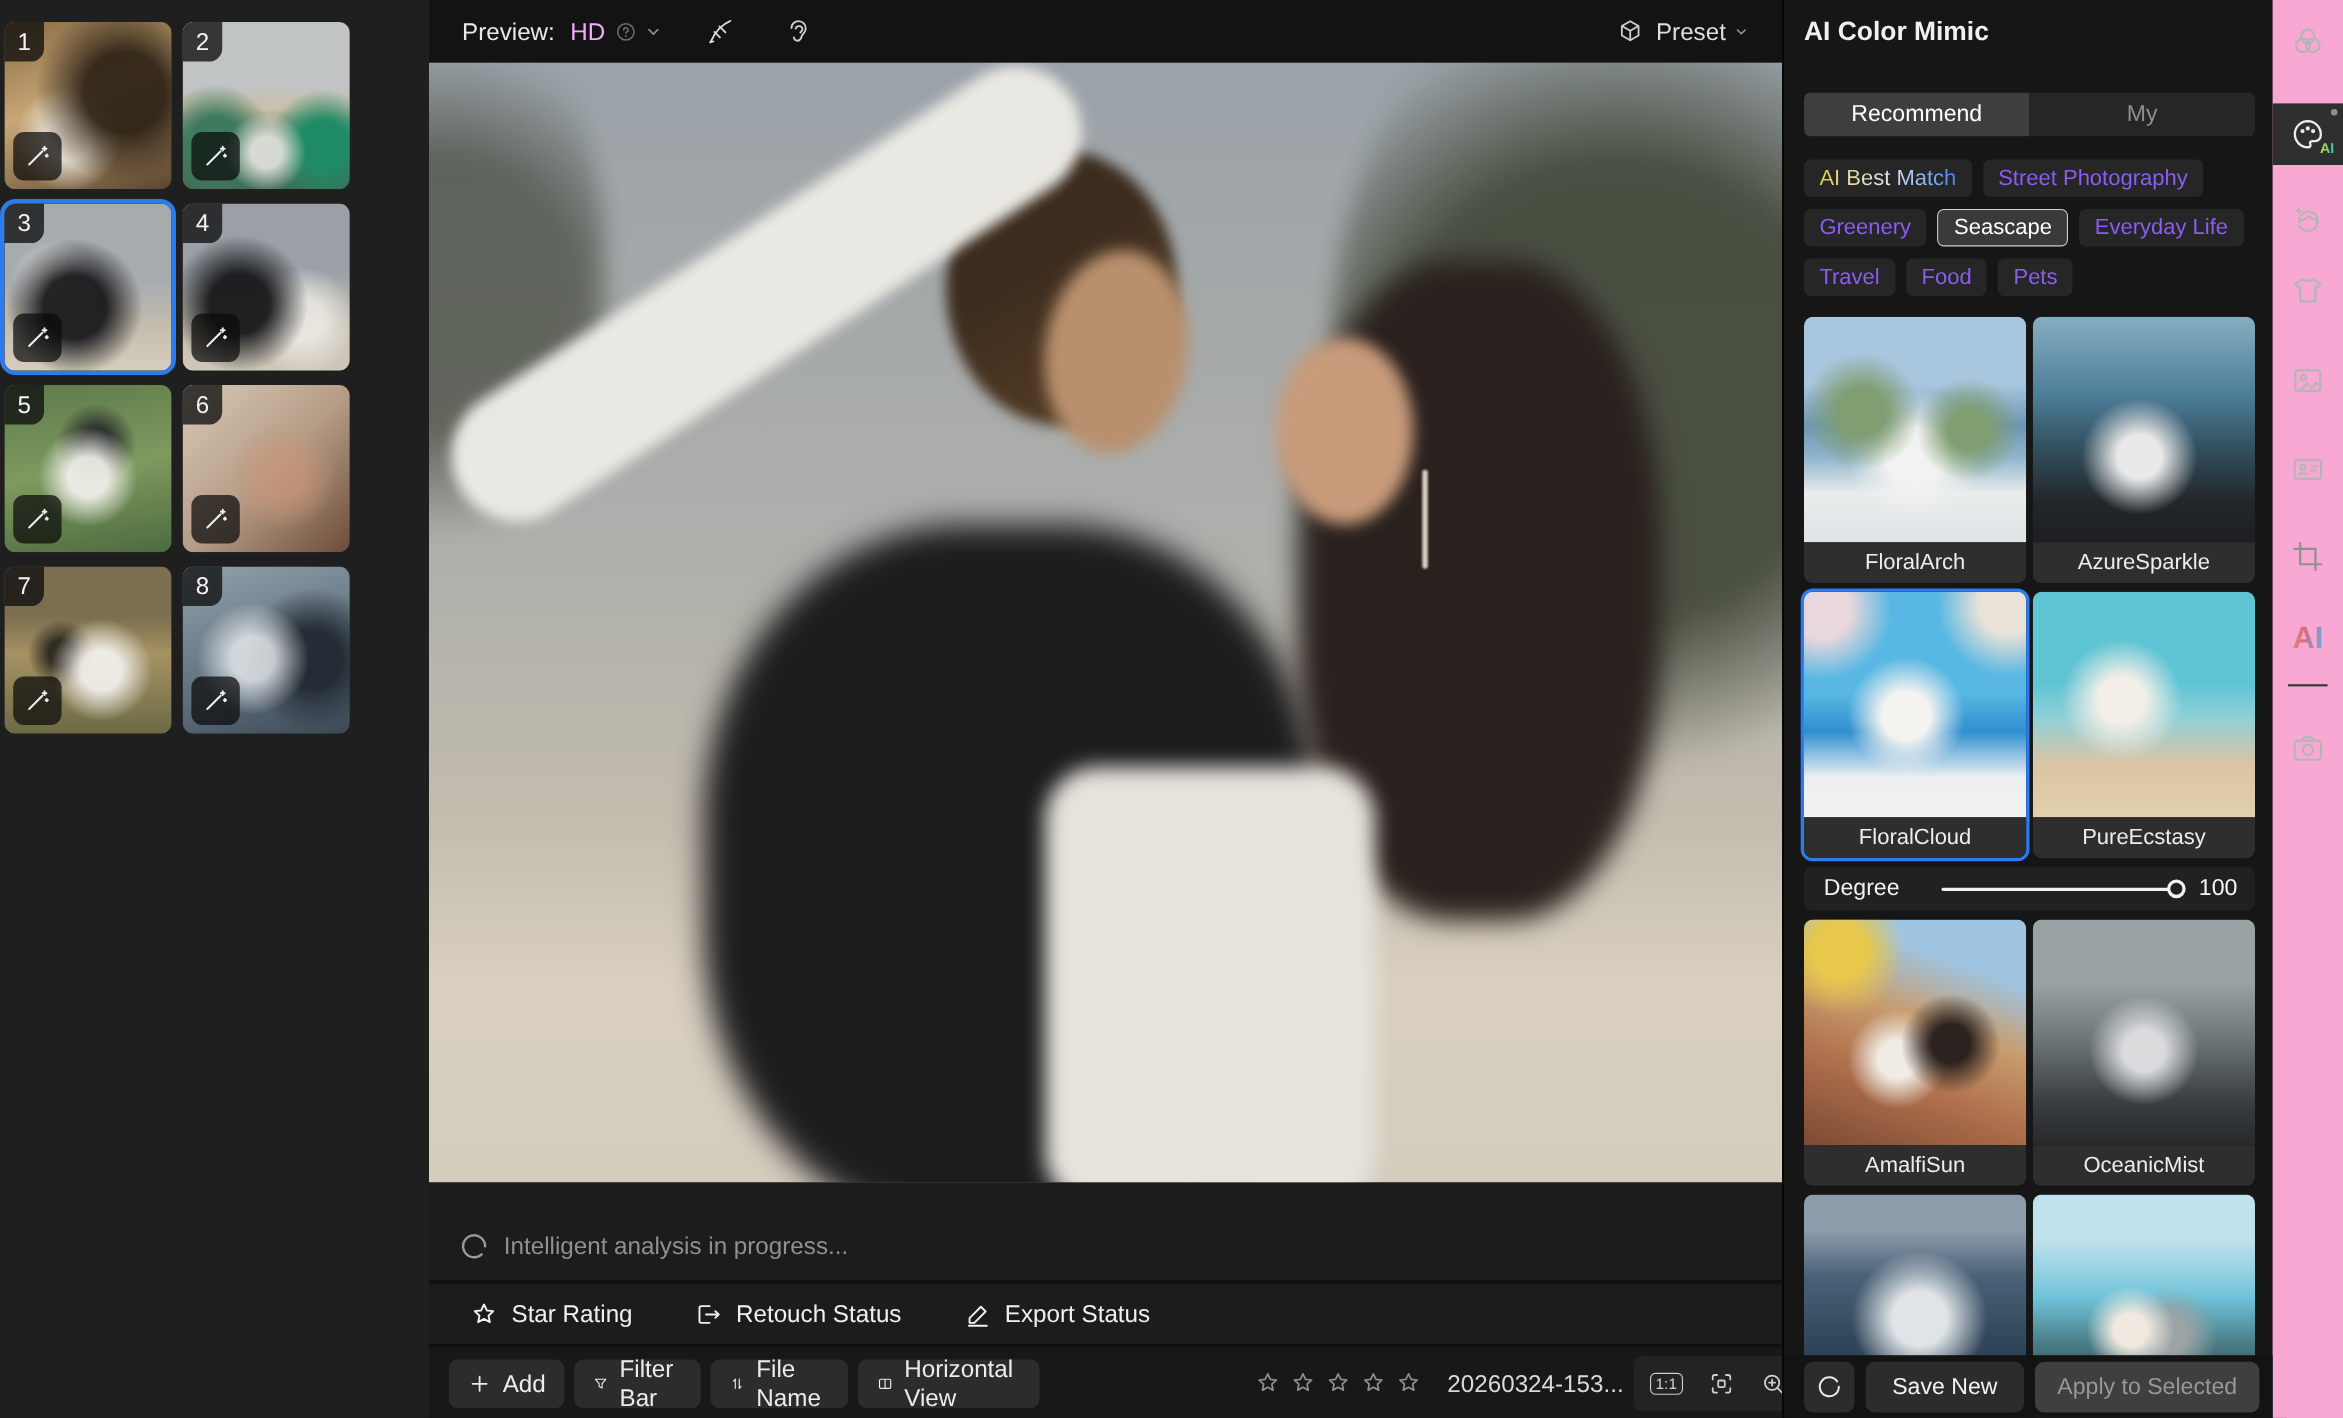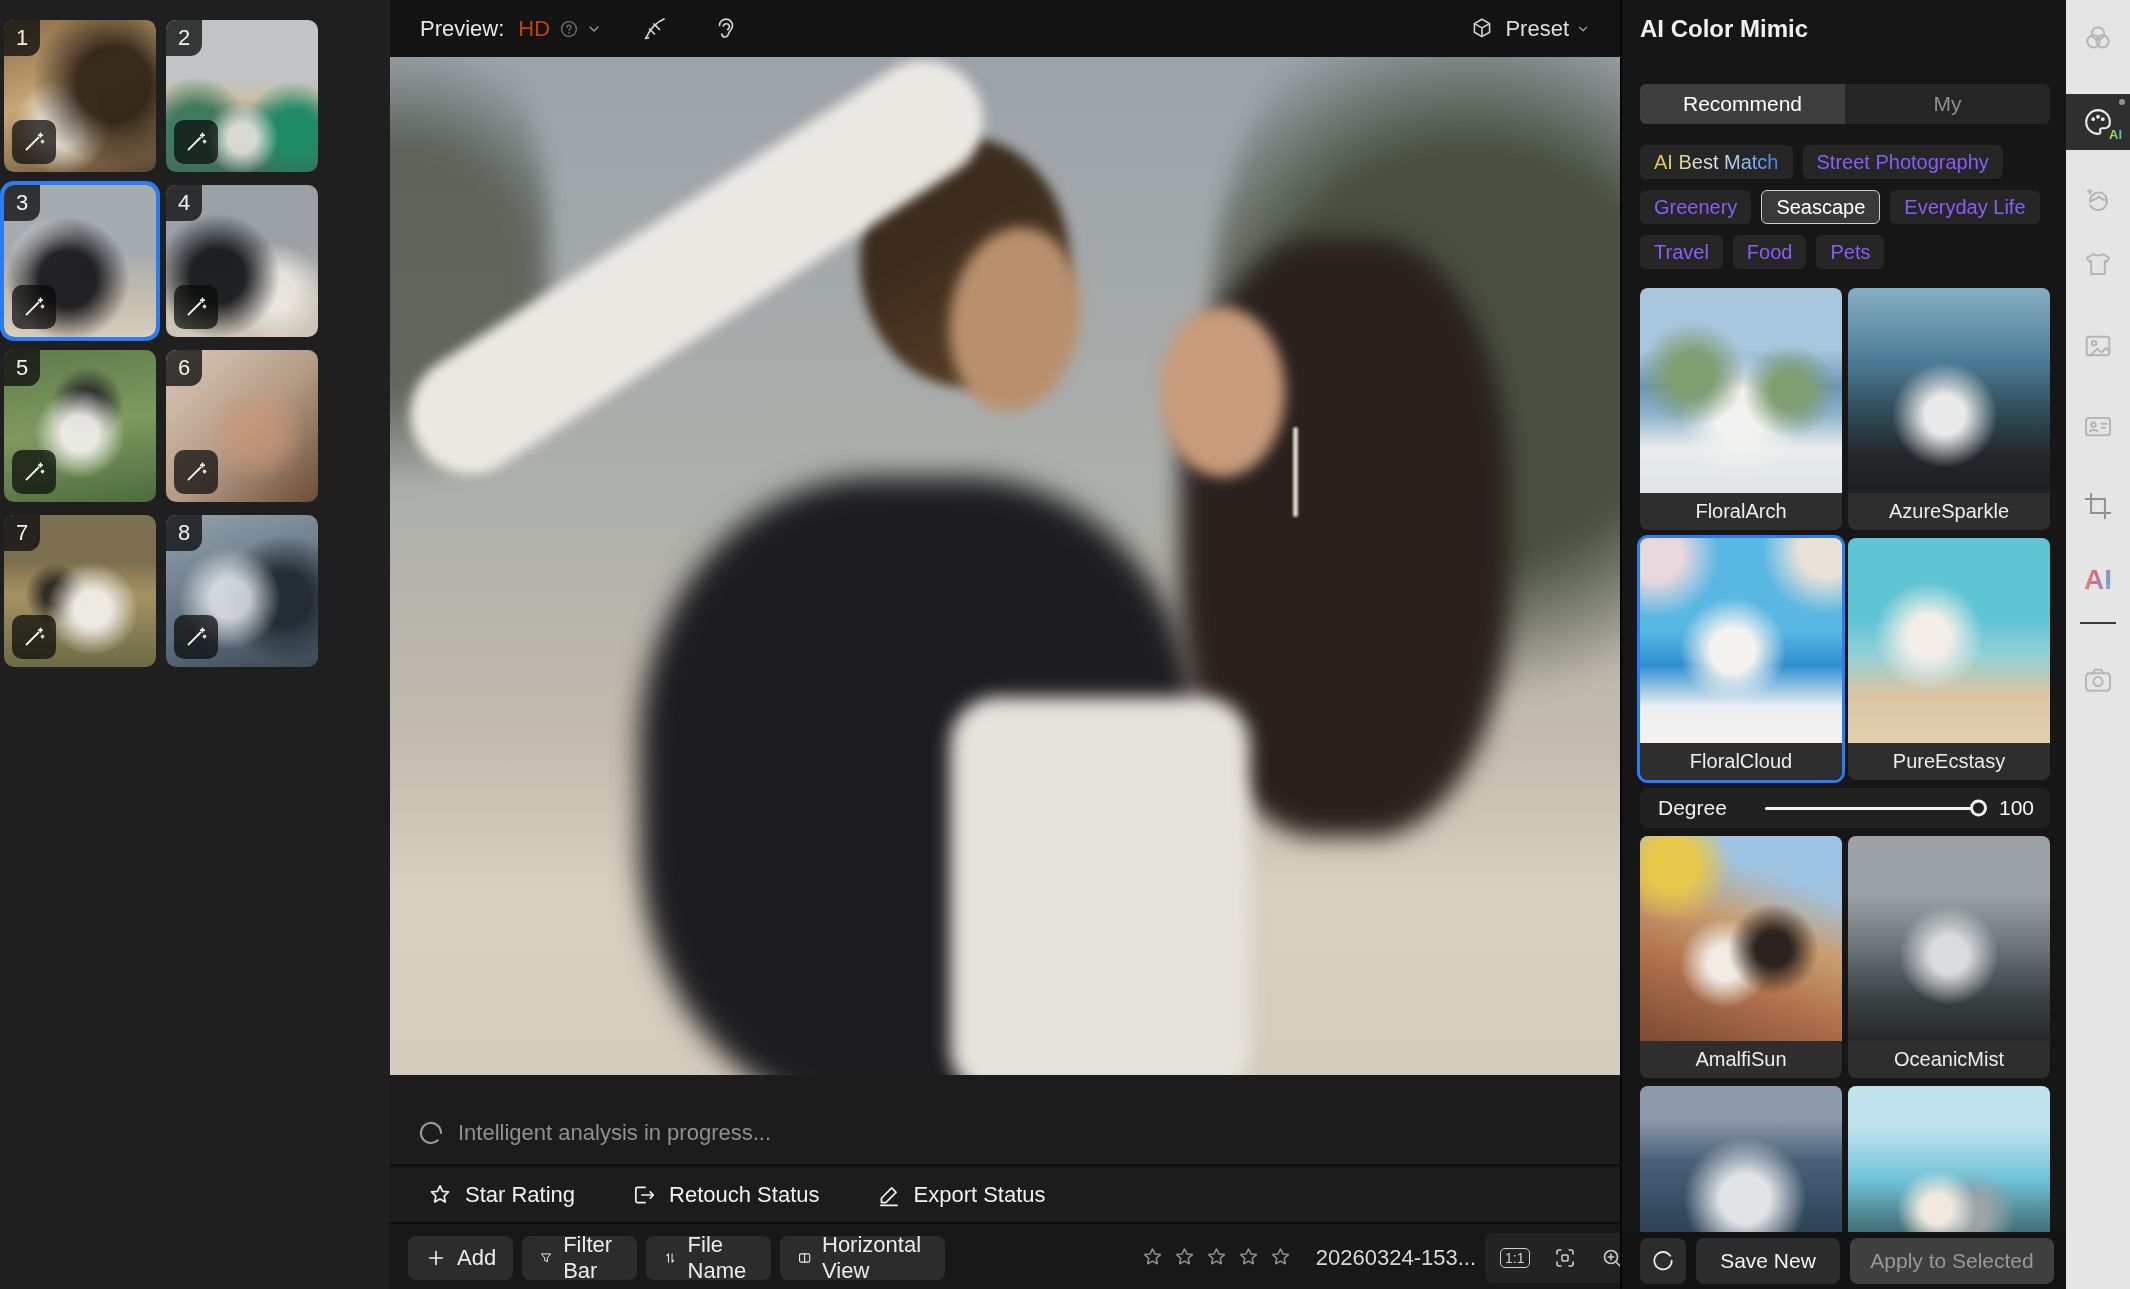--- a/index.html
+++ b/index.html
@@ -40,21 +40,21 @@
   .bg-t8 { background:radial-gradient(circle at 42% 55%, rgba(235,238,240,.8) 0 16%, transparent 42%),
            radial-gradient(circle at 78% 55%, rgba(30,38,46,.9) 0 18%, transparent 44%),
            linear-gradient(160deg,#93a3ad,#5d6e7c 60%,#3c4854); }
 
   
   #center { position:absolute; left:390px; top:0; width:1230px; height:1289px; background:#161616; }
   #preview-topbar { position:absolute; left:0; top:0; width:1230px; height:57px; background:#131313;
     display:flex; align-items:center; justify-content:space-between; padding:0 30px; }
   .tb-left, .tb-right { display:flex; align-items:center; }
   .tb-label { font-size:22px; color:#e8e8e8; }
-  .tb-hd { font-size:22px; color:#c2410c; margin-left:14px; }
+  .tb-hd { font-size:22px; color:#f0abfc; margin-left:14px; }
   .icon-btn { display:flex; align-items:center; justify-content:center; }
 
   
   #main-photo { position:absolute; left:0; top:57px; width:1230px; height:1018px; overflow:hidden;
     background:linear-gradient(180deg,#9ba2a8 0%,#aeb0ab 45%,#c4bcae 68%,#d8cfc0 82%,#d4ccbd 100%); }
   .pf { position:absolute; filter:blur(10px); }
   .foliage-r { right:-110px; top:-80px; width:520px; height:760px; border-radius:45%;
     background:radial-gradient(circle,#39402f 0 45%,rgba(57,64,47,0) 75%); opacity:.85; }
   .foliage-l { left:-140px; top:-60px; width:300px; height:540px; border-radius:45%;
     background:radial-gradient(circle,#3c4134 0 40%,rgba(60,65,52,0) 72%); opacity:.65; }
@@ -155,21 +155,21 @@
   #panel-bottom { position:absolute; left:0; bottom:0; width:446px; height:57px; background:#131313;
     display:flex; align-items:center; padding:0 14px 0 18px; gap:10px; z-index:6; }
   .pb-icon-btn { width:46px; height:46px; background:#2c2c2c; border-radius:8px; display:flex;
     align-items:center; justify-content:center; cursor:pointer; }
   .pb-btn { height:46px; border-radius:8px; display:flex; align-items:center; justify-content:center;
     font-size:21px; cursor:pointer; }
   #save-new { width:144px; background:#2c2c2c; color:#f2f2f2; }
   #apply-selected { flex:1; background:#3f3f3f; color:#989898; }
 
   
-  #rail { position:absolute; left:2066px; top:0; width:64px; height:1289px; background:#e5e5e5; }
+  #rail { position:absolute; left:2066px; top:0; width:64px; height:1289px; background:#f9a8d4; }
   .rail-item { position:absolute; left:0; width:64px; height:56px; display:flex; align-items:center;
     justify-content:center; cursor:pointer; }
   .rail-item.active { background:#2f2f2f; }
   .rail-dot { position:absolute; right:5px; top:5px; width:6px; height:6px; border-radius:50%; background:#8f8f8f; }
   .ai-mini { position:absolute; right:8px; bottom:8px; font-size:13px; font-weight:bold;
     background:linear-gradient(90deg,#cfe04a,#38c8b8); -webkit-background-clip:text;
     background-clip:text; color:transparent; }
   .ai-big { font-size:28px; font-weight:bold; background:linear-gradient(100deg,#e89a5a,#d66a8a 40%,#5ab4e8);
     -webkit-background-clip:text; background-clip:text; color:transparent; }
   .rail-divider { position:absolute; left:14px; width:36px; height:2px; background:#3a3a3a; }

